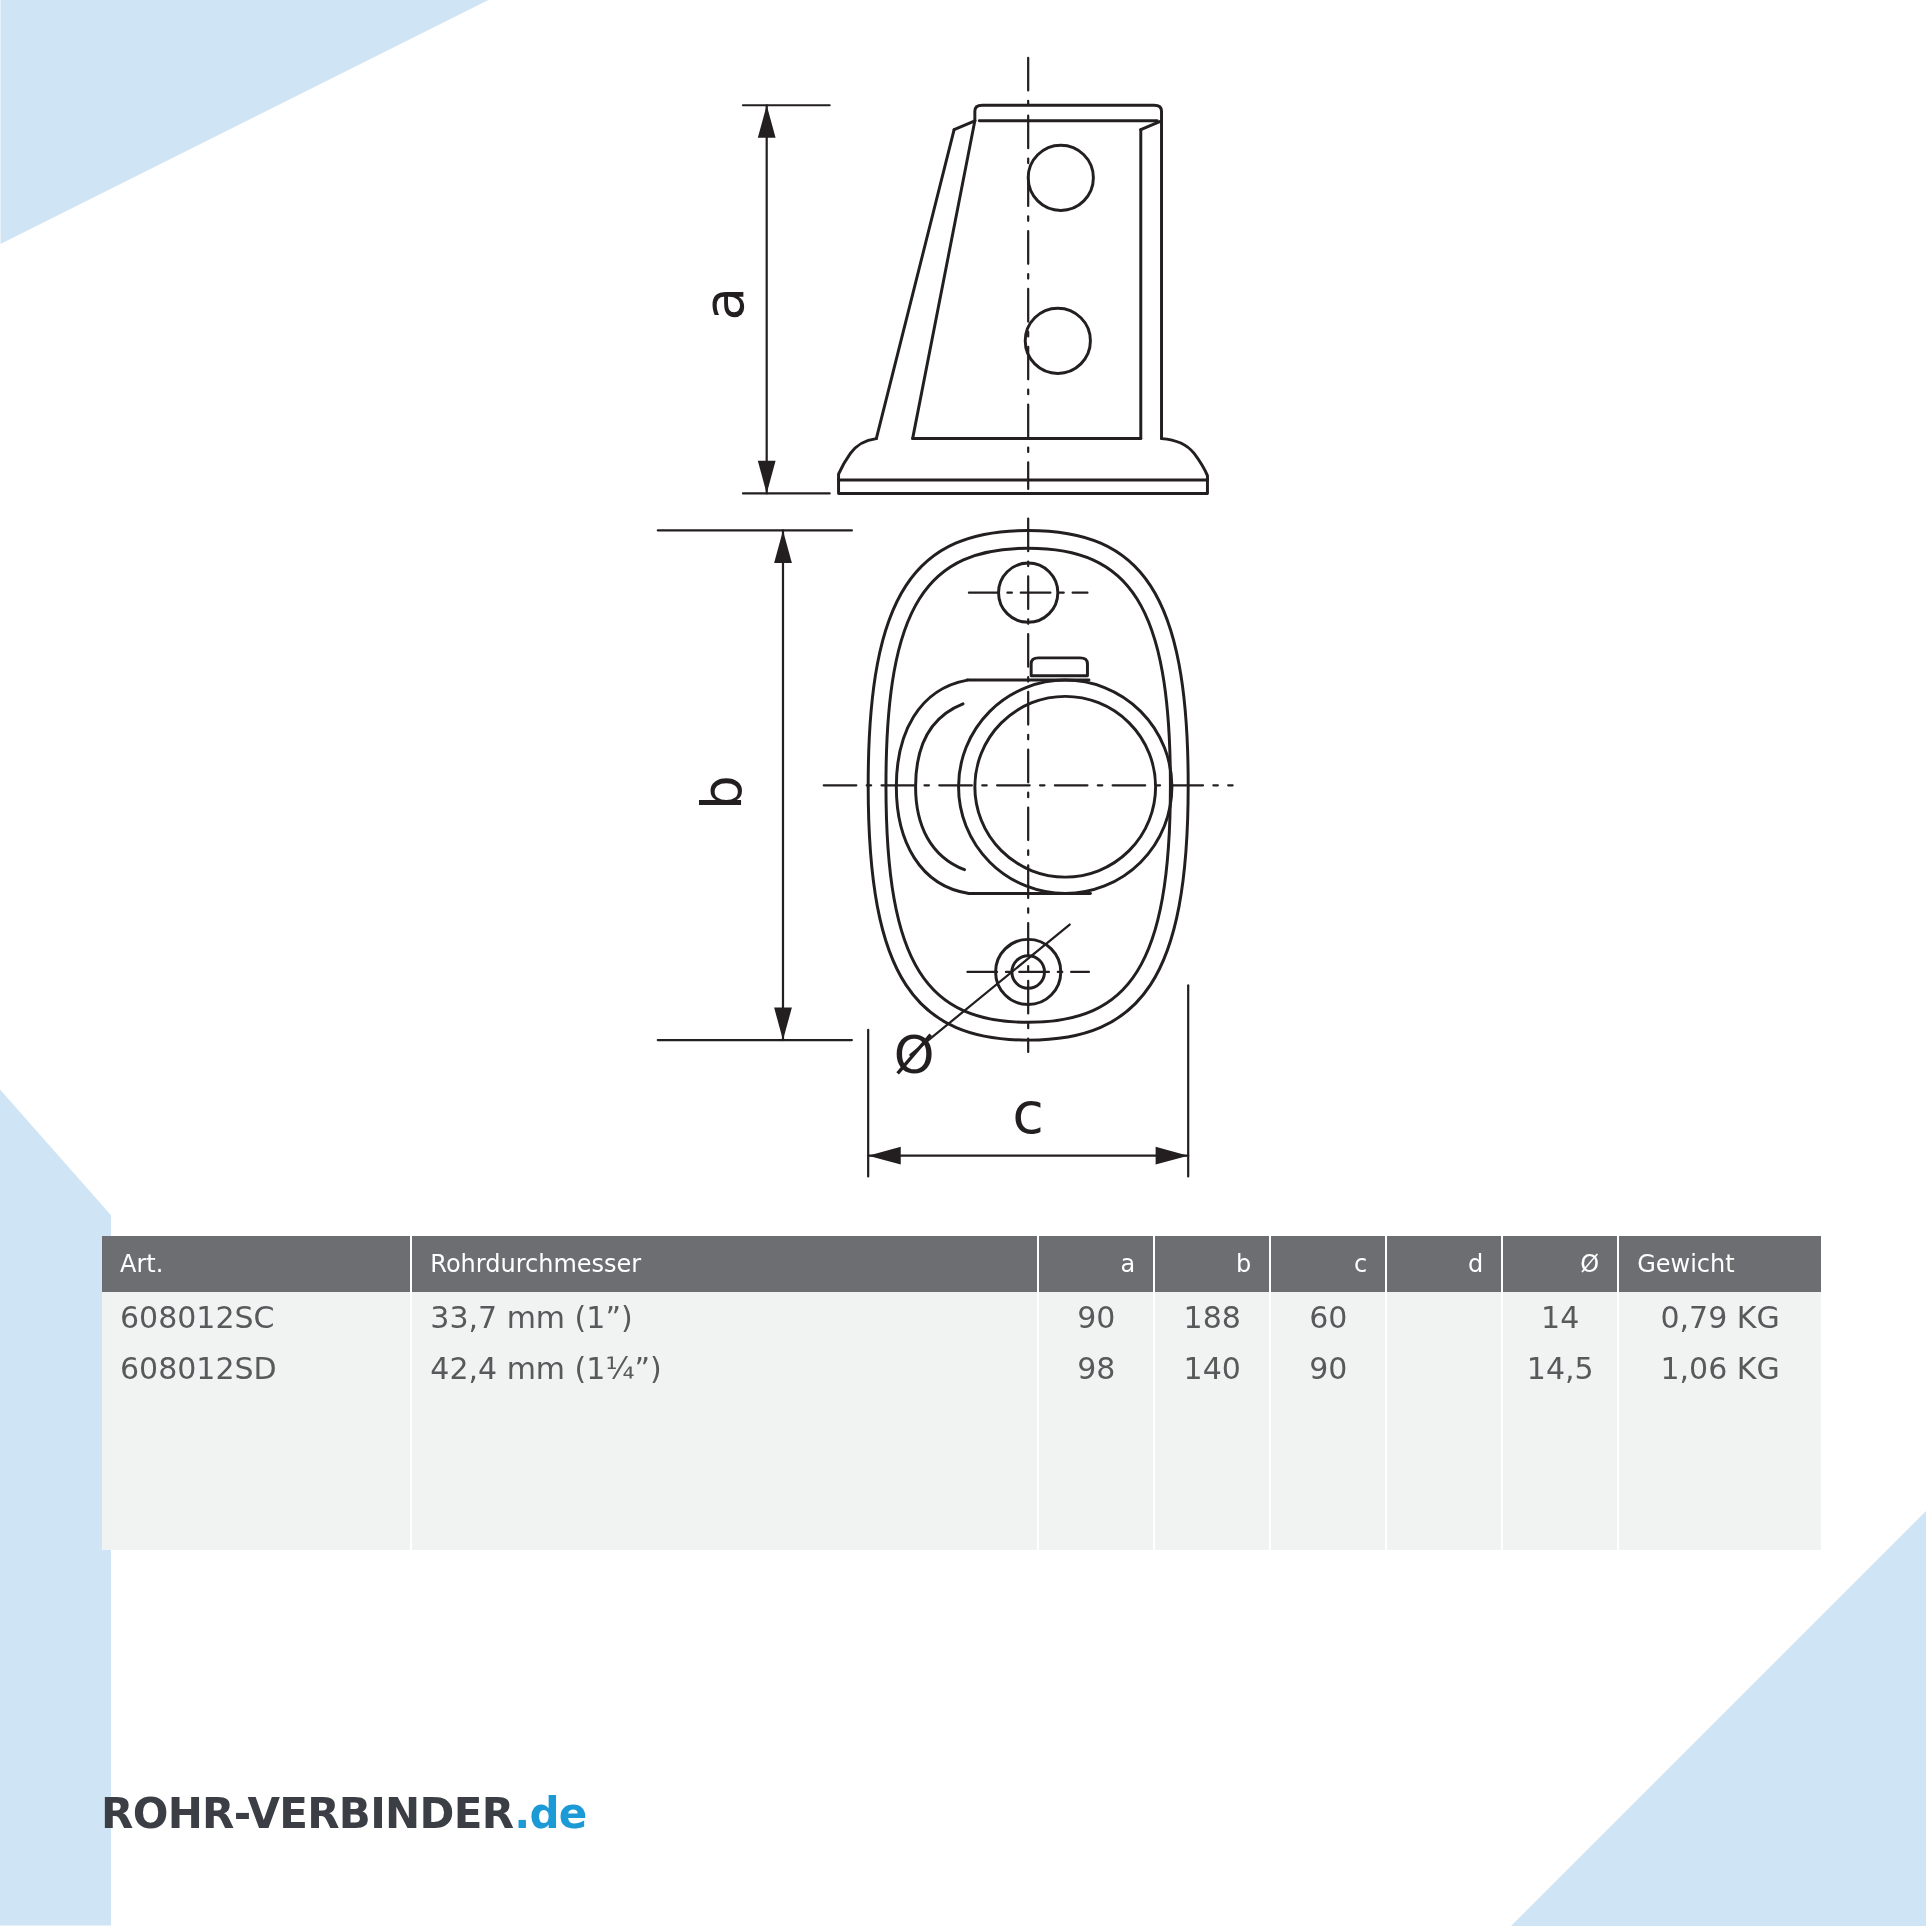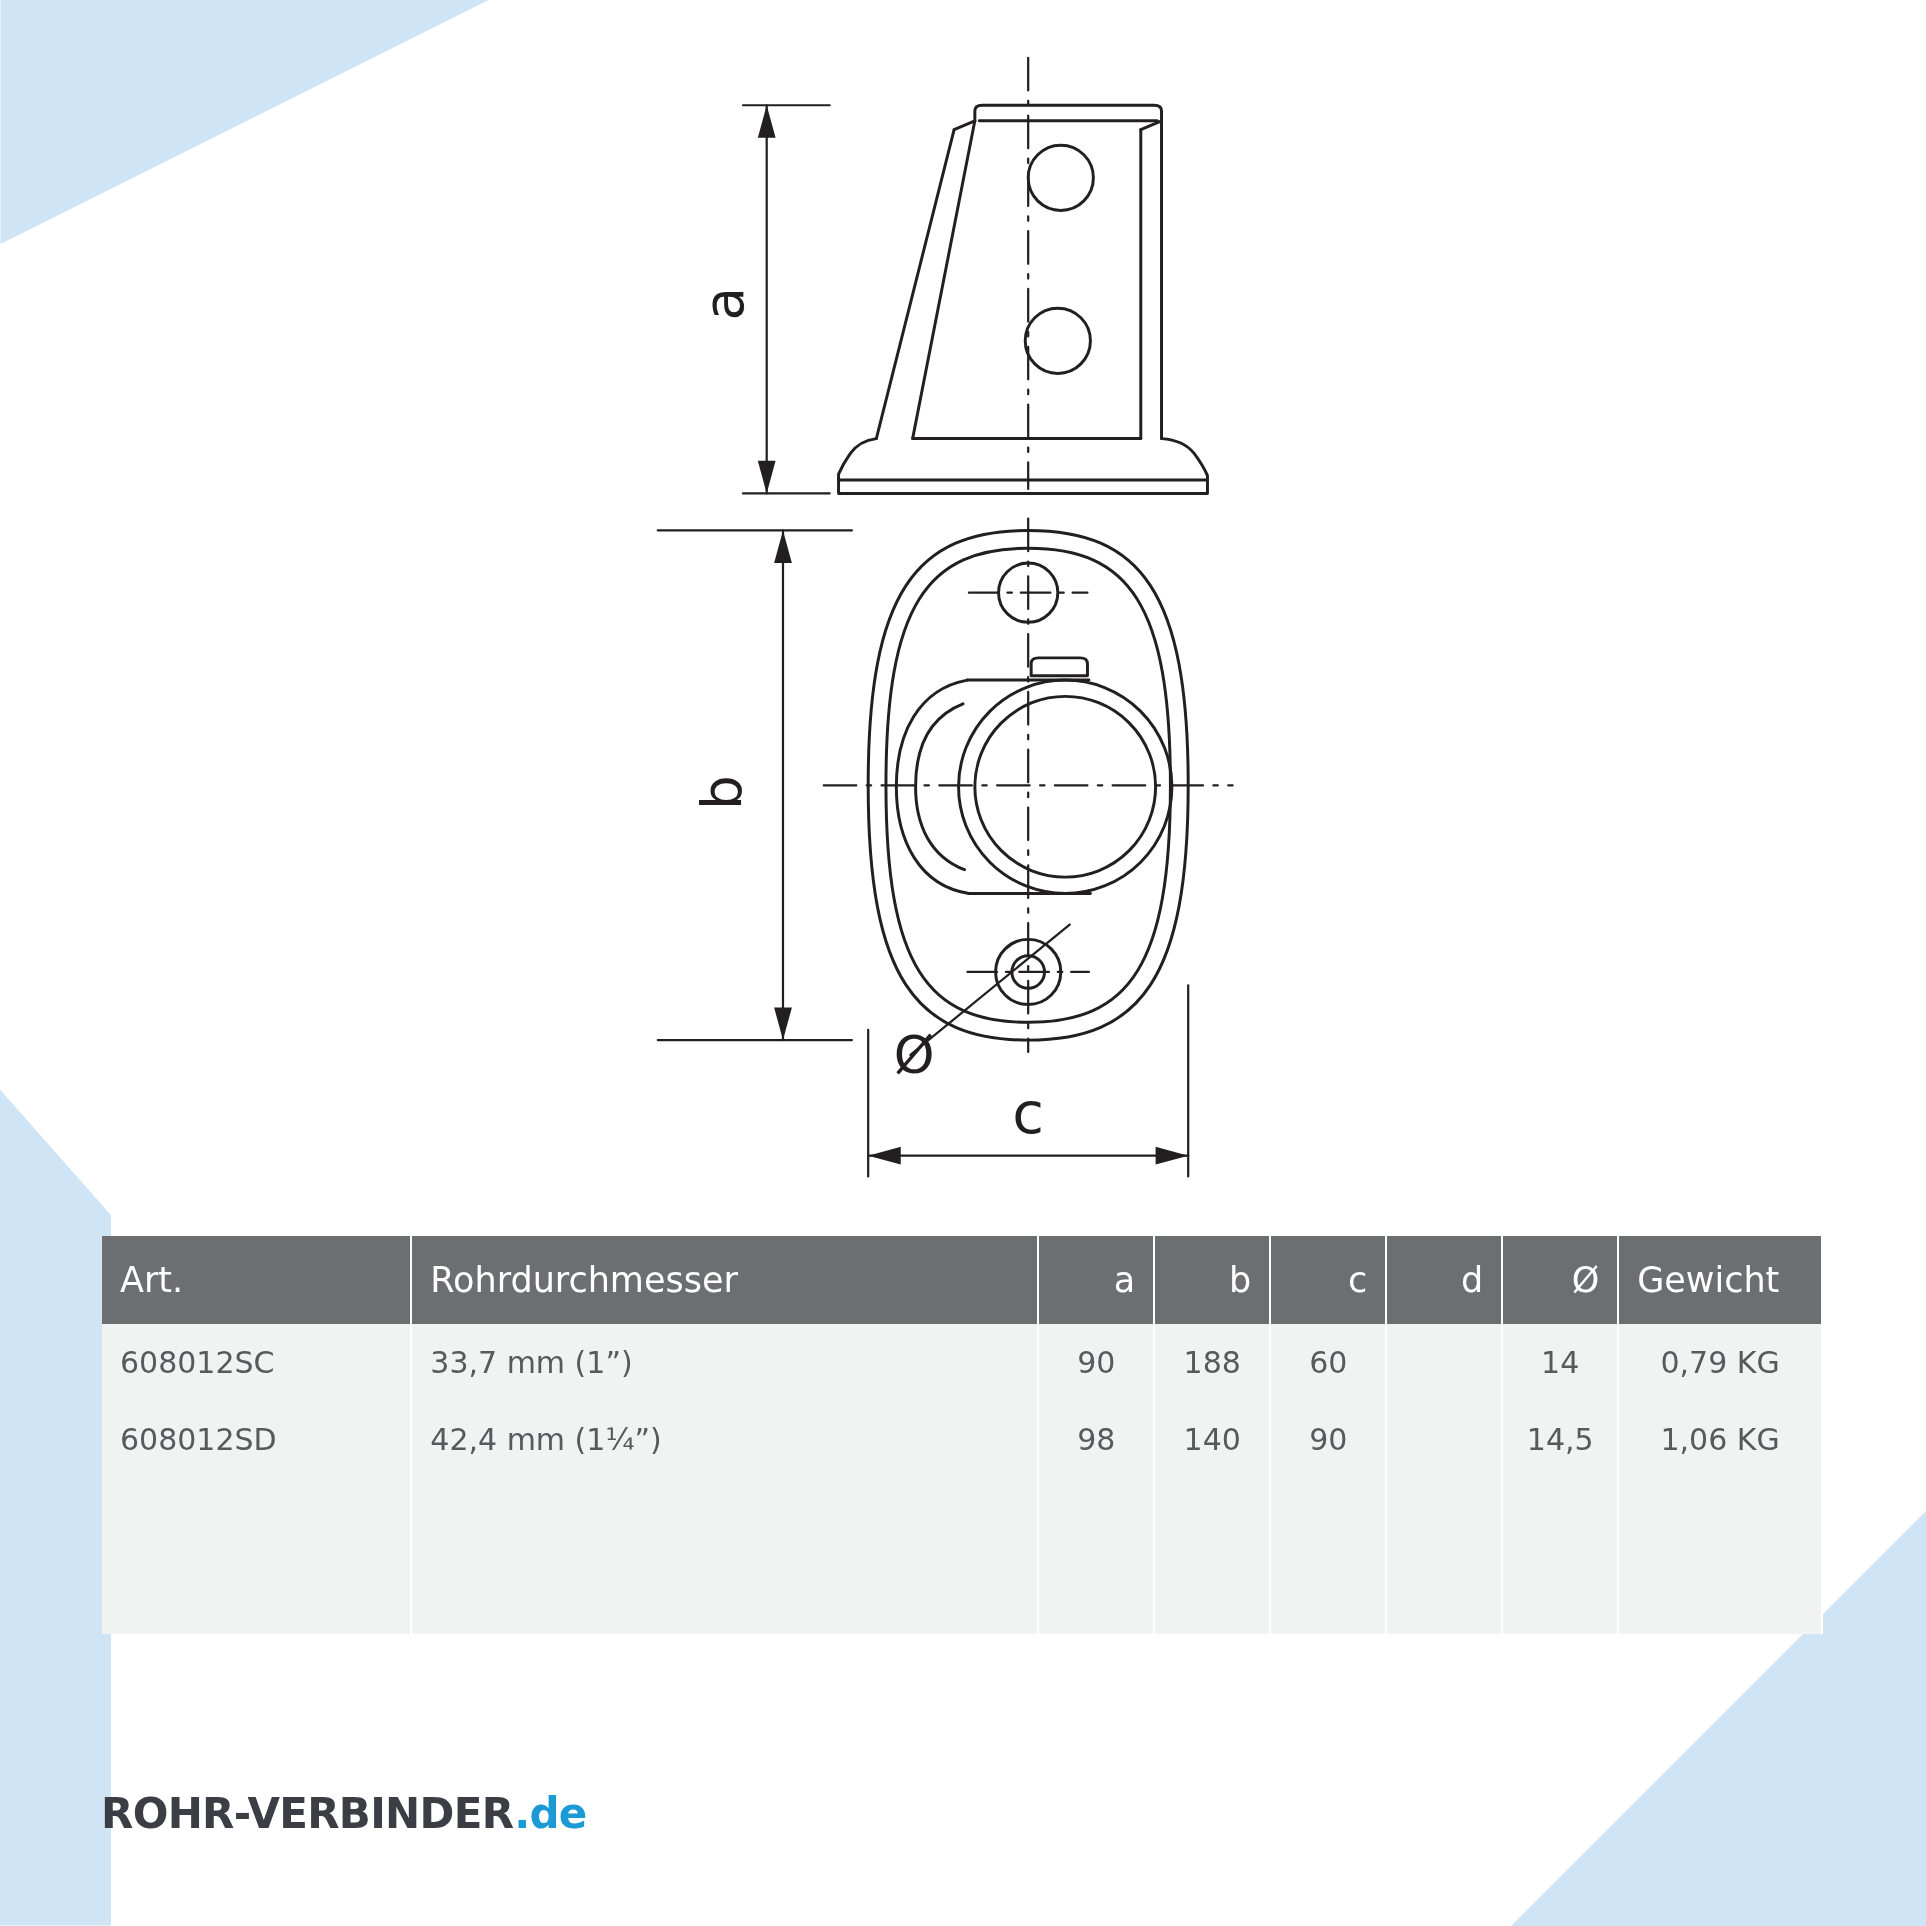--- a/index.html
+++ b/index.html
@@ -47,31 +47,31 @@
     border-collapse: collapse;
     width: 100%;
     table-layout: fixed;
     font-size: 30px;
     color: #58595b;
   }
   table.spec thead th {
     background: #6d6e71;
     color: #ffffff;
     font-weight: normal;
-    font-size: 35px;
-    padding: 24px 18px;
+    font-size: 24px;
+    padding: 14px 18px;
     text-align: left;
     border-right: 2.2px solid #ffffff;
     white-space: nowrap;
     margin-top: 21px;
   }
   table.spec thead th.num { text-align: right; }
   table.spec tbody td {
     background: #f1f2f2;
-    padding: 21px 18px;
+    padding: 8px 18px;
     border-right: 2.2px solid #ffffff;
     white-space: nowrap;
     vertical-align: middle;
   }
   table.spec tbody td.num { text-align: center; }
   table.spec tbody tr.filler td {
     height: 52px;
     padding: 0;
   }
   col.c-art     { width: 296px; }

